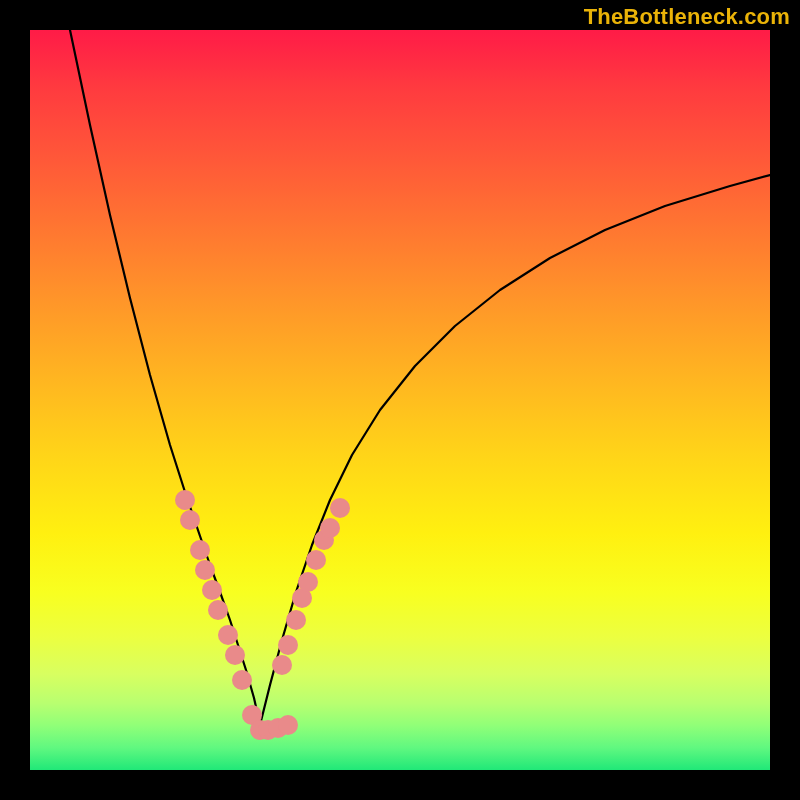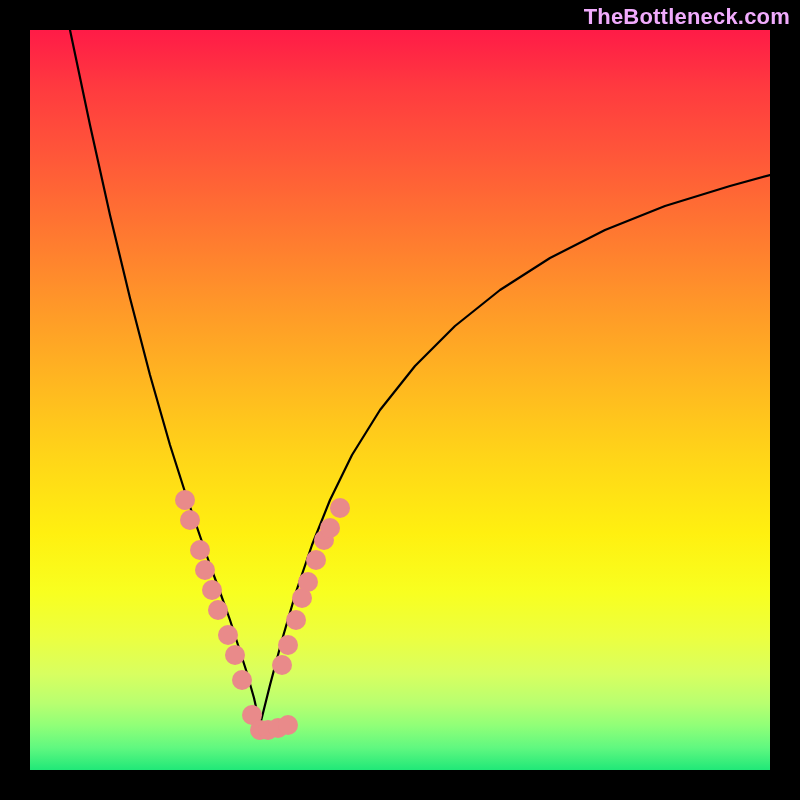--- a/index.html
+++ b/index.html
@@ -33,21 +33,21 @@
       #90ff78 94%,
       #60f880 97%,
       #20e878 100%);
   }
   .watermark {
     position: absolute;
     top: 4px;
     right: 10px;
     font-size: 22px;
     font-weight: 600;
-    color: #f0abfc;
+    color: #eab308;
     letter-spacing: 0.2px;
     font-family: Arial, Helvetica, sans-serif;
   }
   svg.plot {
     position: absolute;
     left: 0;
     top: 0;
     width: 740px;
     height: 740px;
   }

